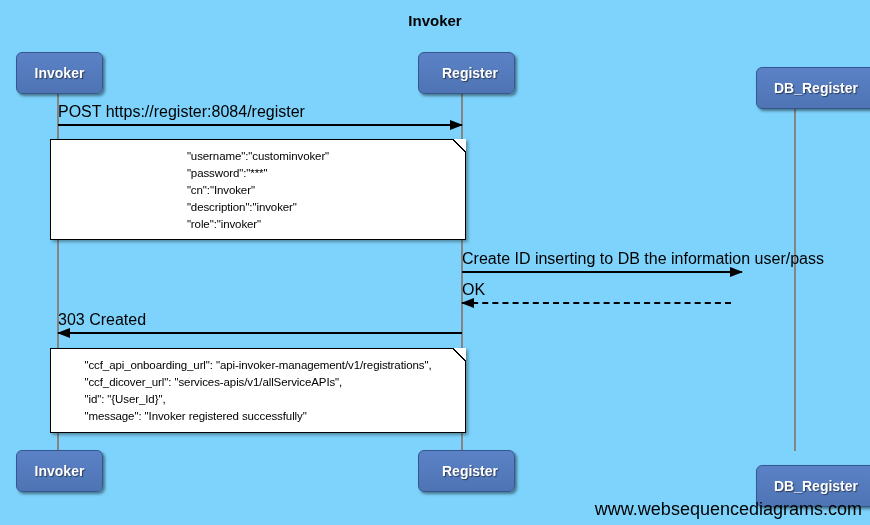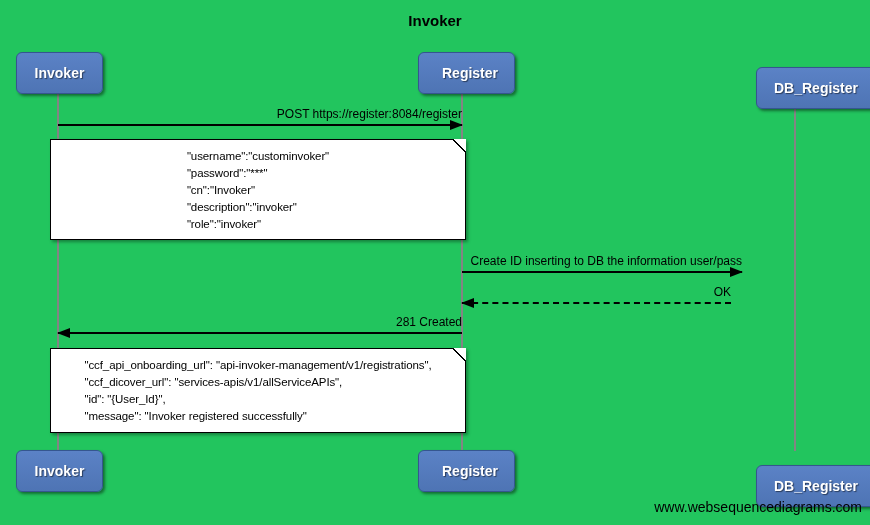--- a/index.html
+++ b/index.html
@@ -1,17 +1,17 @@
 <!DOCTYPE html>
 <html><head>
 <meta charset="utf-8">
 <style>
   html,body { margin:0; padding:0; background:#fff; }
   .stage {
-    position:relative; width:870px; height:525px; background:#22c55e;
+    position:relative; width:870px; height:525px; background:#7dd3fc;
     font-family:"Liberation Sans","DejaVu Sans",sans-serif; overflow:hidden;
   }
   .title {
     position:absolute; top:12px; left:0; width:870px; text-align:center;
     font-size:15px; font-weight:bold; color:#000;
   }
   
   .actor {
     position:absolute; height:40px;
     background:linear-gradient(180deg,#5b82c6 0%,#4e74b4 100%);
@@ -25,22 +25,22 @@
   .a-register{ left:418px; width:88px;padding-left:7px; }
   .a-db      { left:756px; width:118px;margin-top:15px; }
   .row-top   { top:52px; }
   .row-bottom{ top:450px; }
   
   .lifeline { position:absolute; top:93px; height:358px; width:2px; background:#848484; }
   .l-invoker { left:57px; } .l-register { left:461px; } .l-db { left:794px; }
   
   .msg { position:absolute; height:20px; }
   .msg .mlabel {
-    position:absolute; left:0; right:0; bottom:3px; text-align:right;
-    font-size:12px; color:#000; white-space:nowrap;
+    position:absolute; left:0; right:0; bottom:3px; text-align:left;
+    font-size:16px; color:#000; white-space:nowrap;
   }
   .msg .mline { position:absolute; left:0; right:0; top:20px; border-top:2px solid #000; }
   .msg.dashed .mline { border-top-style:dashed; }
   .arr { position:absolute; top:16px; width:0; height:0;
          border-top:5px solid transparent; border-bottom:5px solid transparent; }
   .arr-right { right:-1px; border-left:13px solid #000; }
   .arr-left  { left:-1px;  border-right:13px solid #000; }
   .msg1 { left:58px;  width:404px; top:104px; }
   .msg2 { left:462px; width:280px; top:251px; }
   .msg3 { left:462px; width:269px; top:282px; }
@@ -55,21 +55,21 @@
   .note2 { top:348px; height:85px; }
   .note-fold {
     position:absolute; top:-1px; right:-1px; width:13px; height:13px;
     background:linear-gradient(45deg,#ffffff 43%,#000 43%,#000 53%,#ffffff 53%);
   }
   .note-inner {
     width:max-content; max-width:406px; margin:8px auto 0; text-align:left;
     font-size:11.5px; line-height:17px; color:#000; letter-spacing:-0.1px;
   }
   .footer {
-    position:absolute; top:499px; right:8px; font-size:14px; color:#000;
+    position:absolute; top:499px; right:8px; font-size:18px; color:#000;
   }
 </style>
 </head>
 <body>
 
 <div class="stage">
 
   <div class="title">Invoker</div>
 
   <div class="lifeline l-invoker"></div>
@@ -109,21 +109,21 @@
     <div class="arr arr-right"></div>
   </div>
 
   <div class="msg msg3 dashed">
     <div class="mlabel">OK</div>
     <div class="mline"></div>
     <div class="arr arr-left"></div>
   </div>
 
   <div class="msg msg4">
-    <div class="mlabel">281 Created</div>
+    <div class="mlabel">303 Created</div>
     <div class="mline"></div>
     <div class="arr arr-left"></div>
   </div>
 
   <div class="note note2">
     <div class="note-fold"></div>
     <div class="note-inner">
       <div>"ccf_api_onboarding_url": "api-invoker-management/v1/registrations",</div>
       <div>"ccf_dicover_url": "services-apis/v1/allServiceAPIs",</div>
       <div>"id": "{User_Id}",</div>

